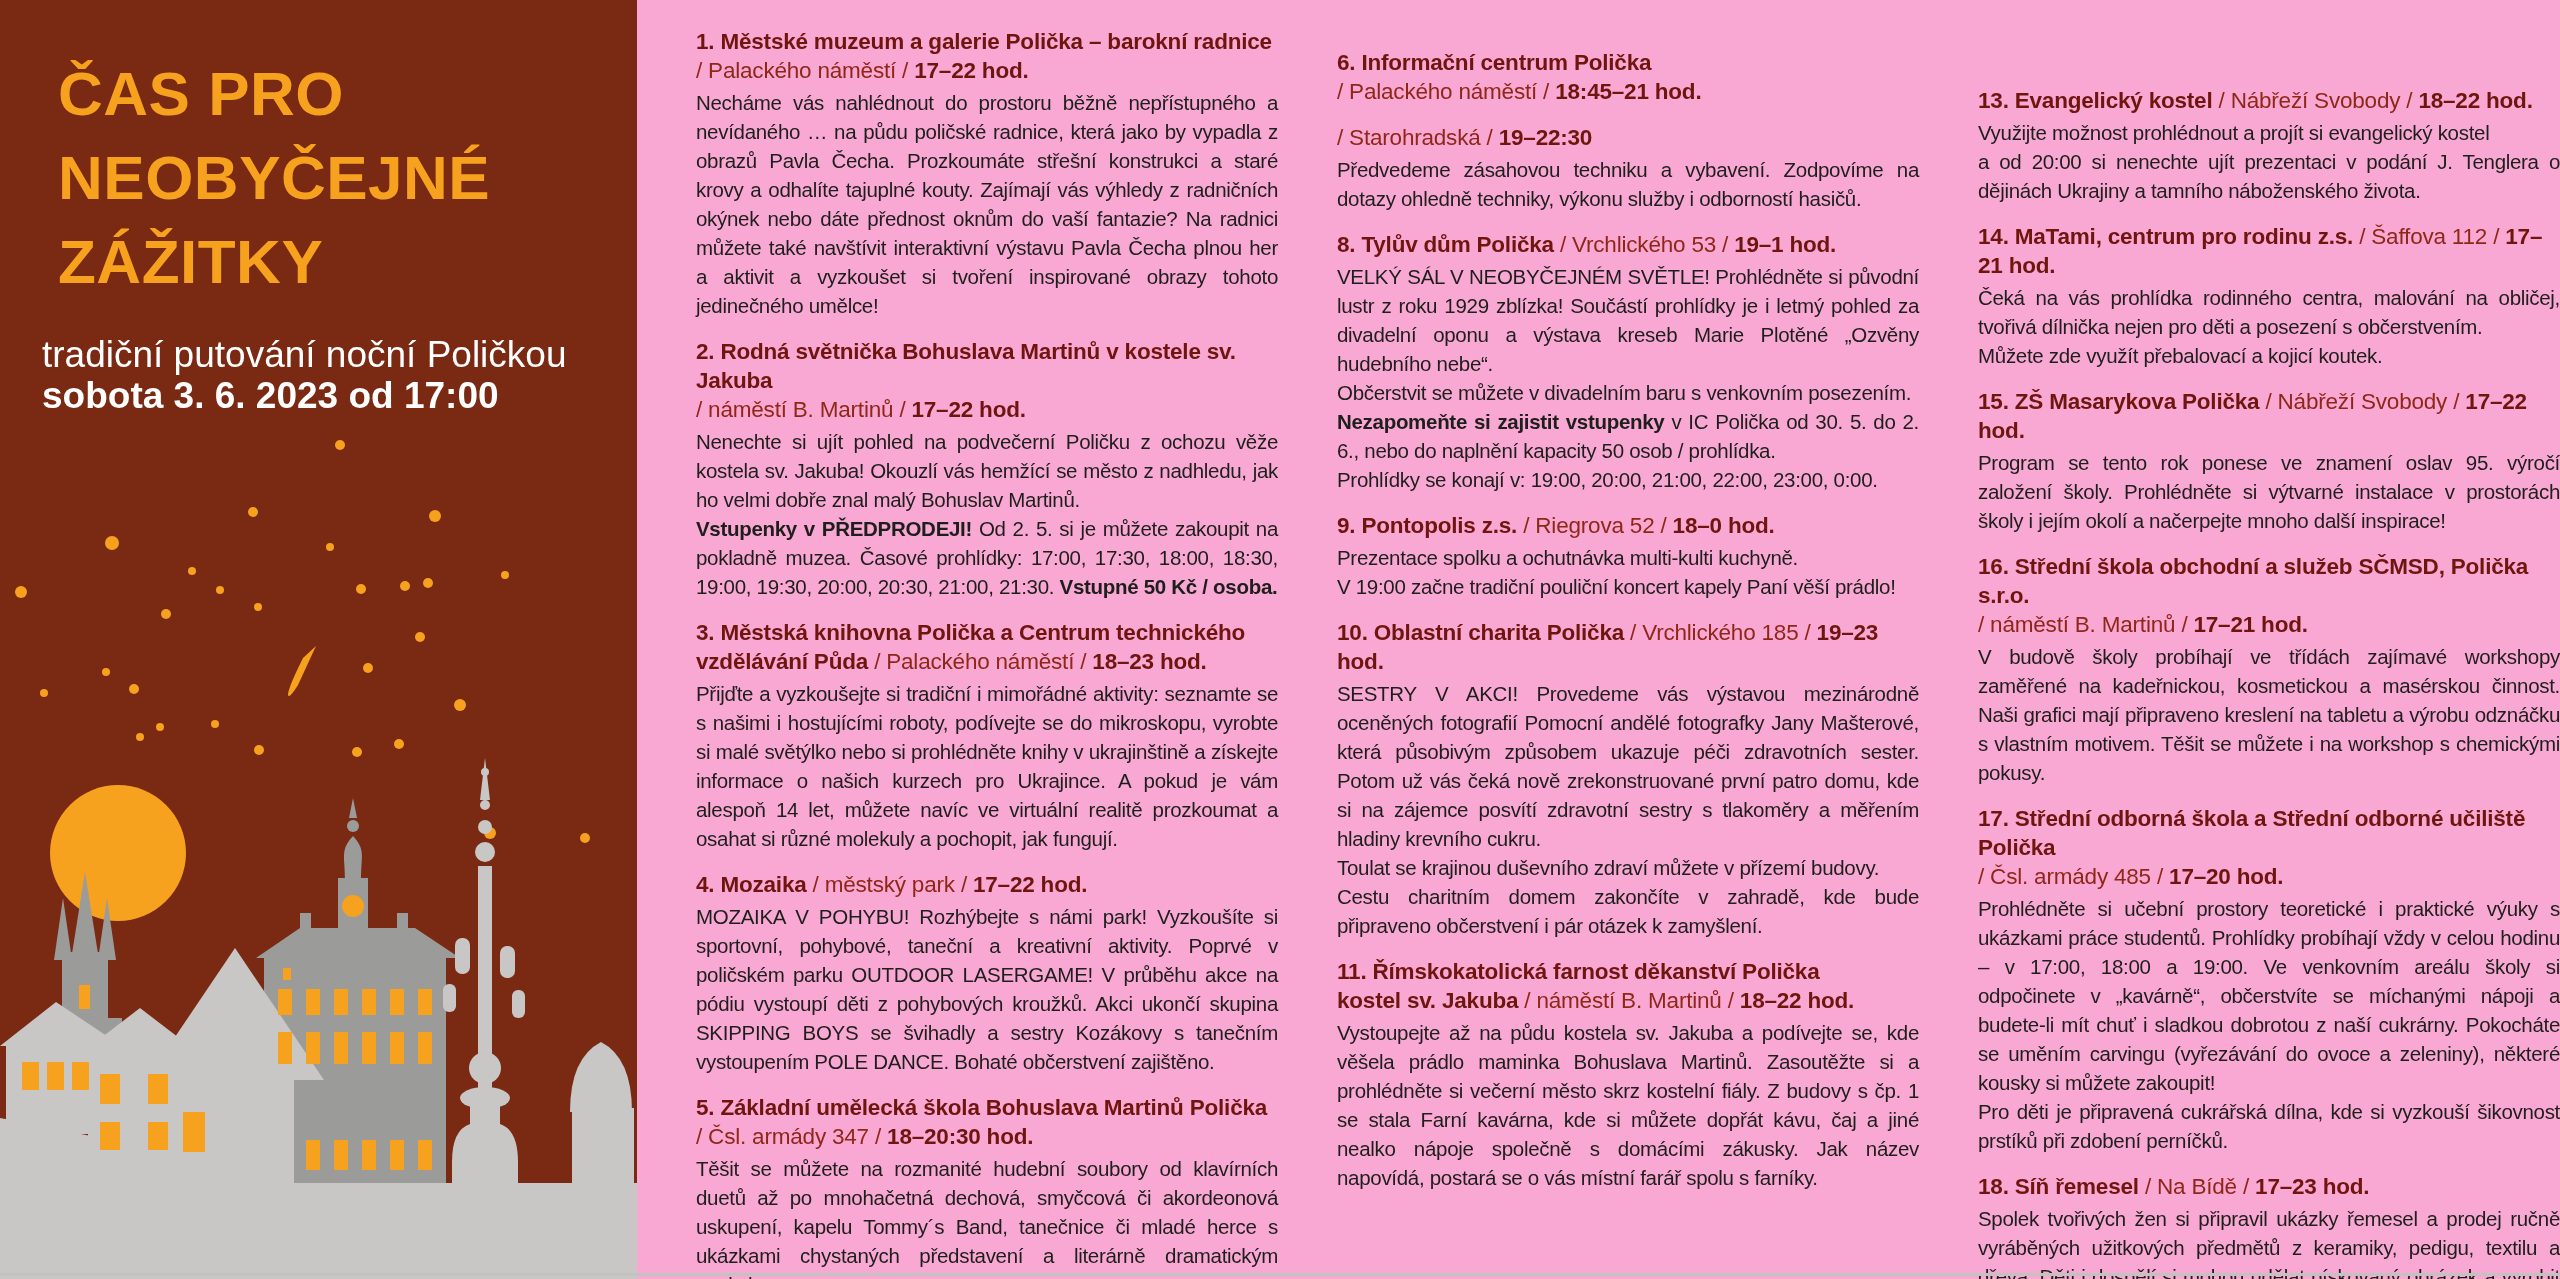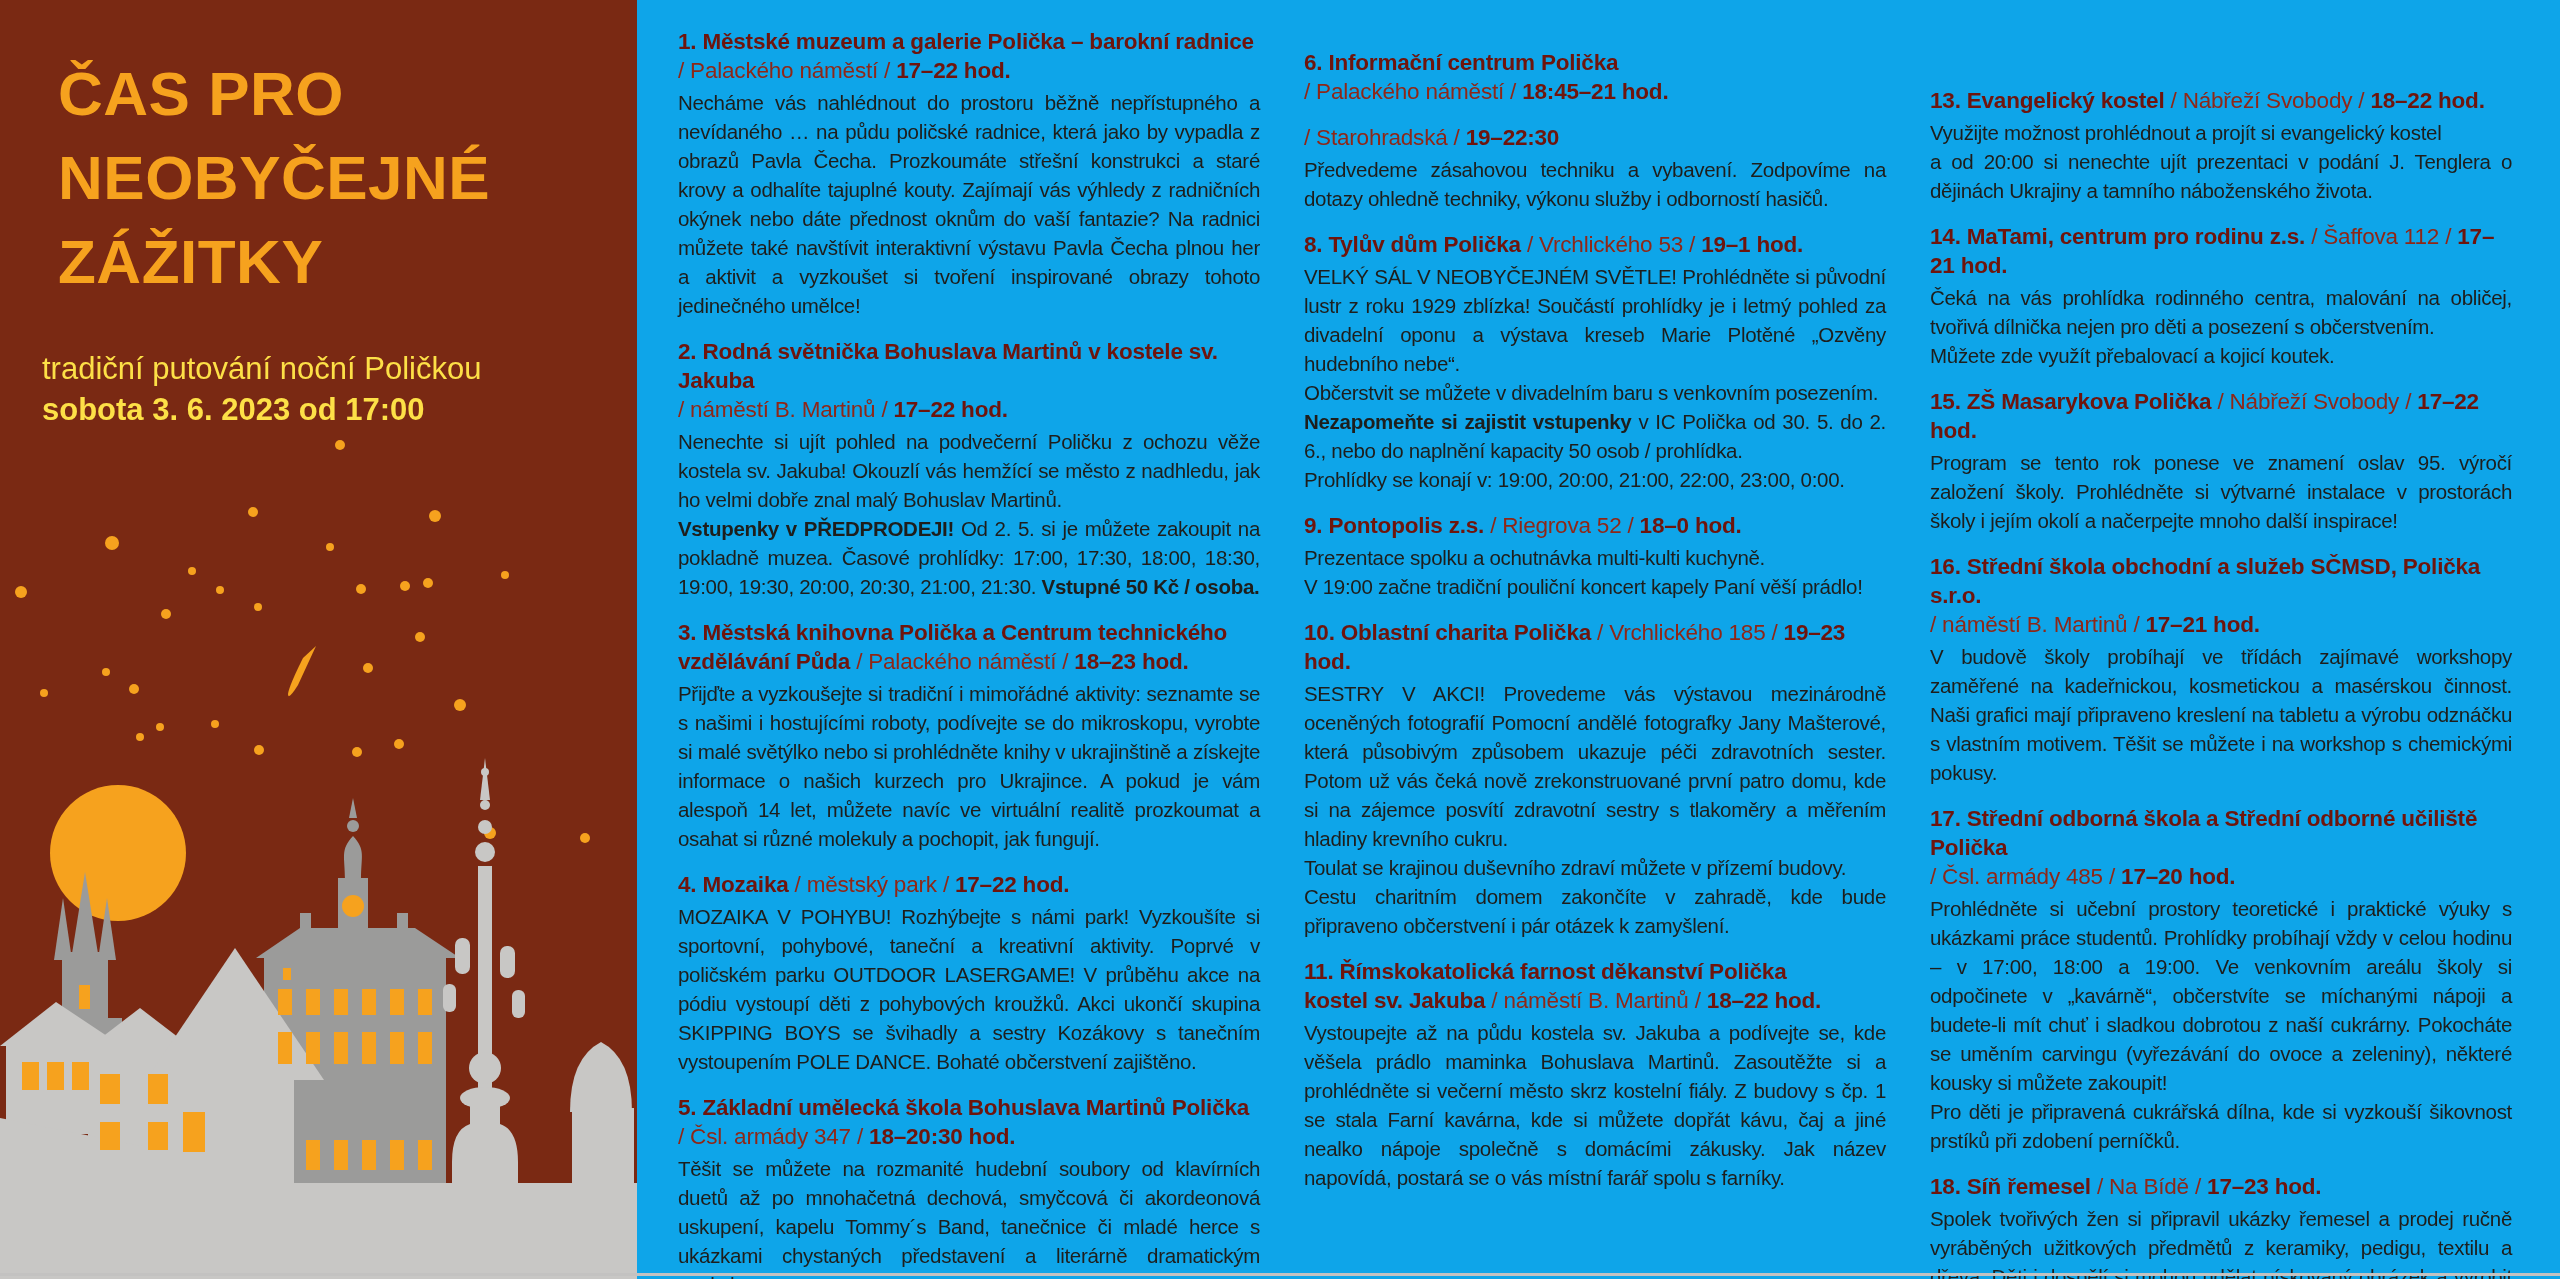--- a/index.html
+++ b/index.html
@@ -15,25 +15,25 @@
     width:637px;height:1279px;flex:0 0 637px;position:relative;overflow:hidden;
     background:#7A2913;
   }
   .panel-art{position:absolute;left:0;top:0;z-index:1;}
   .panel-text{position:relative;z-index:2;padding:36px 30px 0 42px;}
   .panel-title{
     margin:16px;color:#F6A21E;font-weight:bold;
     font-size:62px;line-height:84px;letter-spacing:.5px;
     white-space:pre-line;
   }
-  .panel-subtitle{margin-top:44px;color:#fde047;font-size:31px;line-height:41px;}
+  .panel-subtitle{margin-top:30px;color:#ffffff;font-size:37px;line-height:41px;}
   .panel-subtitle .line2{font-weight:bold;}
 
   
-  .content{flex:1;display:flex;gap:44px;padding-left:41px;background:#0ea5e9;}
+  .content{flex:1;display:flex;gap:59px;padding-left:41px;background:#f9a8d4;justify-content:flex-end;}
   .col{width:582px;flex:0 0 582px;}
   .col1{padding-top:27px;}
   .col2{padding-top:48px;}
   .col3{padding-top:38px;margin-top:48px;}
 
   .entry{margin:0 0 17px 0;}
   .entry-title{
     margin:0 0 3px 0;font-size:22.5px;line-height:29px;font-weight:normal;
     white-space:pre-line;letter-spacing:-0.2px;
   }

